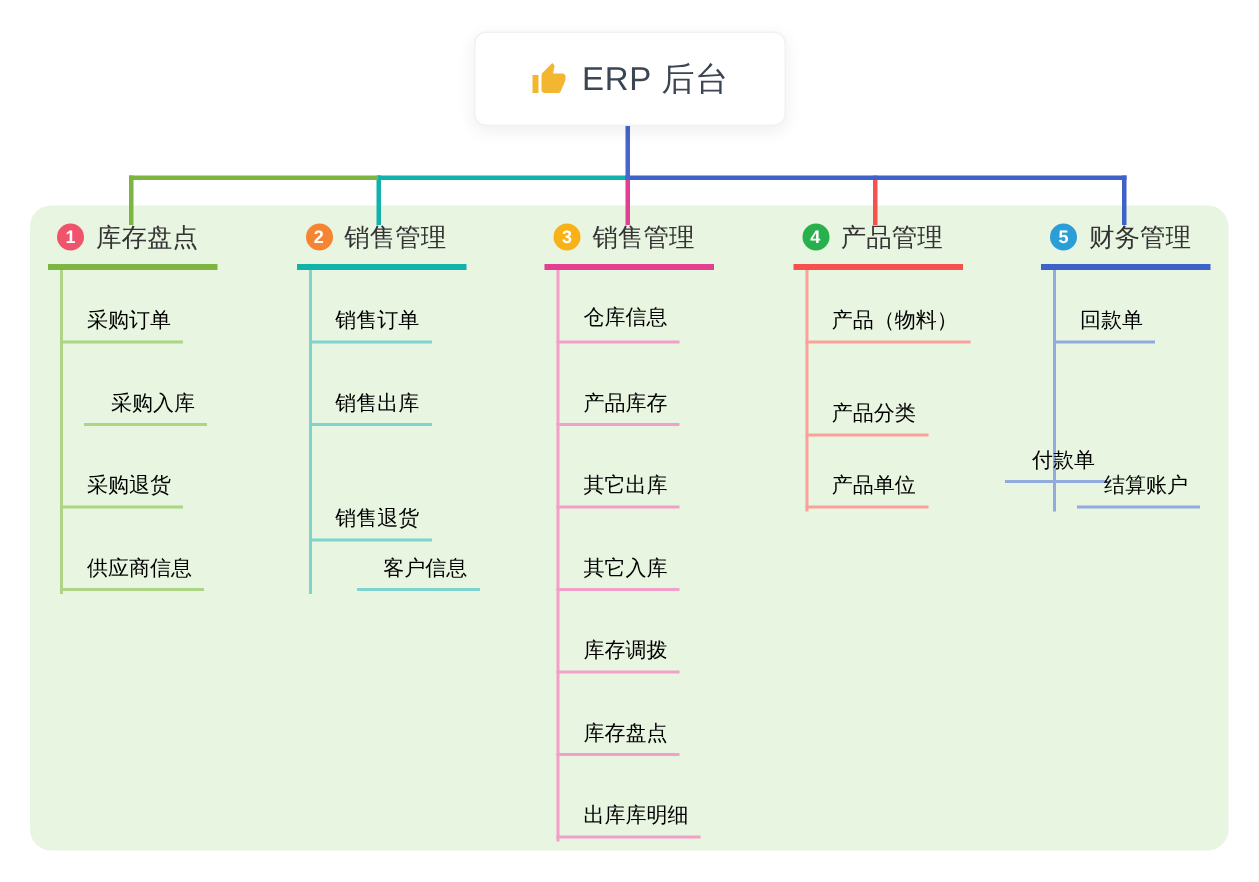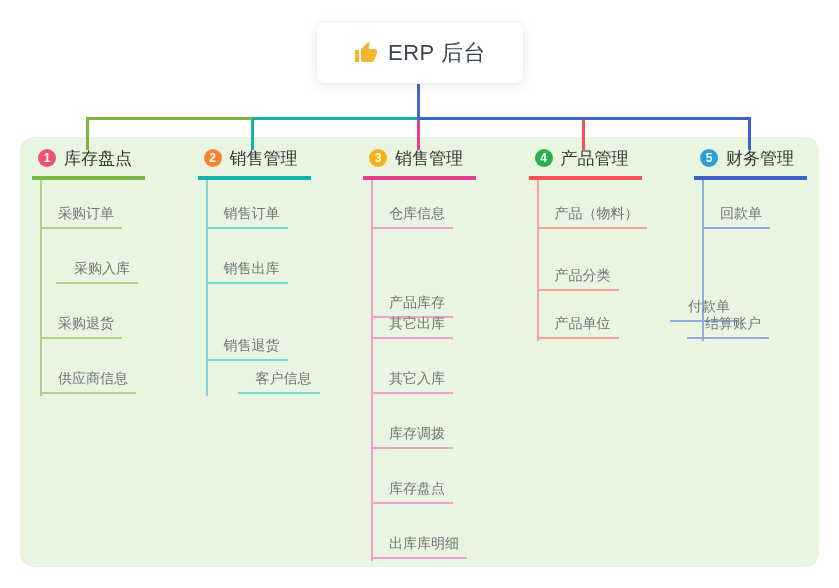--- a/index.html
+++ b/index.html
@@ -26,21 +26,21 @@
     font-size:17px;color:#333333;white-space:nowrap;cursor:default;
   }
   .badge{
     width:18px;height:18px;border-radius:50%;flex:0 0 18px;
     color:#ffffff;font-size:12px;font-weight:bold;
     display:flex;align-items:center;justify-content:center;line-height:1;
   }
   .title-underline{position:absolute;width:113px;height:4px;}
   .vline{position:absolute;width:2px;}
   .child{
-    position:absolute;font-size:14px;color:#737373;line-height:18px;
+    position:absolute;font-size:14px;color:#000000;line-height:18px;
     padding:0 8px 5px 18px;border-bottom:2px solid;white-space:nowrap;cursor:default;
   }
 </style>
 </head>
 <body>
 
 <div class="panel"></div>
 
 <div id="connectors">
     <div class="line" style="left: 85.5px; top: 117px; width: 3px; height: 33px; background: rgb(124, 181, 63); position: absolute;"></div>
@@ -83,22 +83,22 @@
     <div class="child" style="left: 205.5px; top: 204px; border-bottom-color: rgb(127, 212, 207);">销售订单</div>
     <div class="child" style="left: 205.5px; top: 259px; border-bottom-color: rgb(127, 212, 207);">销售出库</div>
     <div class="child" style="left: 205.5px; top: 296px; border-bottom-color: rgb(127, 212, 207); margin-top: 40px;">销售退货</div>
     <div class="child" style="left: 205.5px; top: 369px; border-bottom-color: rgb(127, 212, 207); margin-left: 32px;">客户信息</div>
     <div class="branch-title" style="left: 369px; top: 147px;">
       <span class="badge" style="background: rgb(248, 177, 23);">3</span>
       <span>销售管理</span>
     </div>
     <div class="title-underline" style="left: 363px; top: 176px; background: rgb(226, 62, 146); width: 113px;"></div>
     <div class="vline" style="left: 371px; top: 180px; height: 381px; background: rgb(242, 159, 201);"></div>
-    <div class="child" style="left: 371px; top: 204px; border-bottom-color: rgb(242, 159, 201);">仓库信息</div>
-    <div class="child" style="left: 371px; top: 259px; border-bottom-color: rgb(242, 159, 201); margin-top: 34px;">产品库存</div>
+    <div class="child" style="left: 371px; top: 204px; border-bottom-color: rgb(242, 159, 201); font-family: Liberation Mono, monospace;">仓库信息</div>
+    <div class="child" style="left: 371px; top: 259px; border-bottom-color: rgb(242, 159, 201);">产品库存</div>
     <div class="child" style="left: 371px; top: 314px; border-bottom-color: rgb(242, 159, 201);">其它出库</div>
     <div class="child" style="left: 371px; top: 369px; border-bottom-color: rgb(242, 159, 201);">其它入库</div>
     <div class="child" style="left: 371px; top: 424px; border-bottom-color: rgb(242, 159, 201);">库存调拨</div>
     <div class="child" style="left: 371px; top: 479px; border-bottom-color: rgb(242, 159, 201);">库存盘点</div>
     <div class="child" style="left: 371px; top: 534px; border-bottom-color: rgb(242, 159, 201);">出库库明细</div>
     <div class="branch-title" style="left: 534.5px; top: 147px;">
       <span class="badge" style="background: rgb(40, 176, 76);">4</span>
       <span>产品管理</span>
     </div>
     <div class="title-underline" style="left: 528.5px; top: 176px; background: rgb(246, 81, 77); width: 113px;"></div>
@@ -107,14 +107,14 @@
     <div class="child" style="left: 536.5px; top: 266px; border-bottom-color: rgb(251, 161, 157);">产品分类</div>
     <div class="child" style="left: 536.5px; top: 314px; border-bottom-color: rgb(251, 161, 157);">产品单位</div>
     <div class="branch-title" style="left: 700px; top: 147px;">
       <span class="badge" style="background: rgb(43, 158, 216);">5</span>
       <span>财务管理</span>
     </div>
     <div class="title-underline" style="left: 694px; top: 176px; background: rgb(63, 98, 201); width: 113px;"></div>
     <div class="vline" style="left: 702px; top: 180px; height: 161px; background: rgb(146, 171, 223);"></div>
     <div class="child" style="left: 702px; top: 204px; border-bottom-color: rgb(146, 171, 223);">回款单</div>
     <div class="child" style="left: 670px; top: 259px; border-bottom-color: rgb(146, 171, 223); margin-top: 38px;">付款单</div>
-    <div class="child" style="left: 687px; top: 314px; border-bottom-color: rgb(146, 171, 223);">结算账户</div>
+    <div class="child" style="left: 718px; top: 314px; border-bottom-color: rgb(146, 171, 223);">结算账户</div>
   </div>
 
 </body></html>

